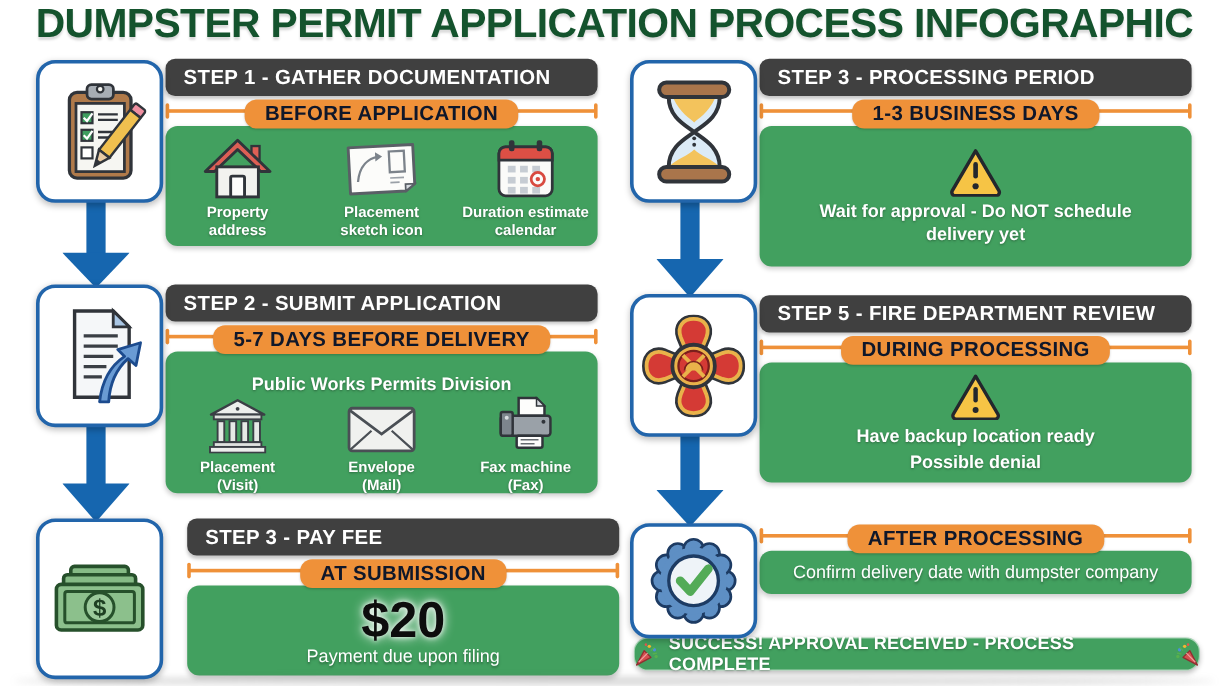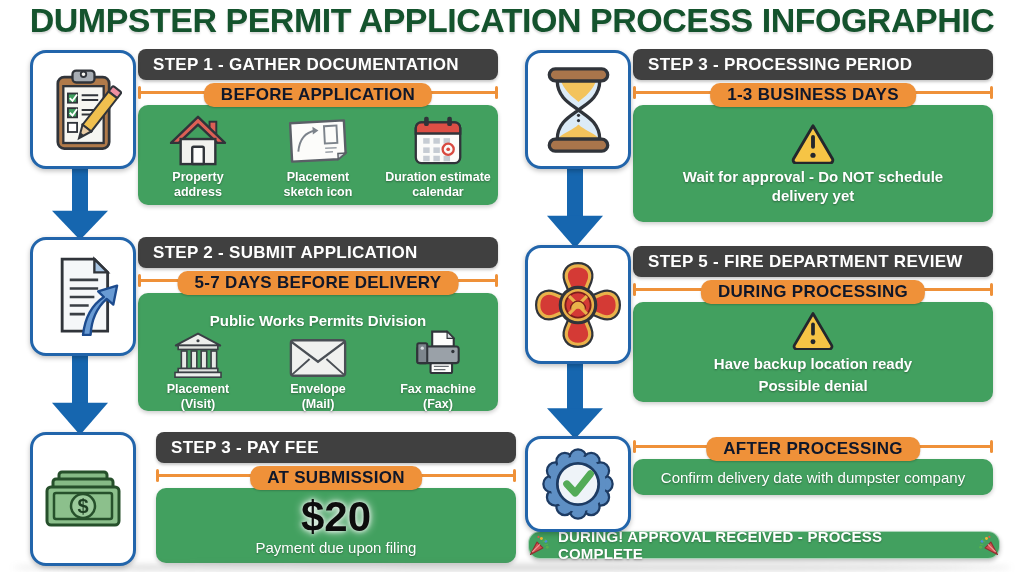--- a/index.html
+++ b/index.html
@@ -385,21 +385,21 @@
   <div class="banner">
     <svg width="22" height="22" viewBox="0 0 30 30">
       <polygon points="2,28 11,11 19,19" fill="#d5504f" stroke="#8f2f31" stroke-width="1.5" stroke-linejoin="round"></polygon>
       <path d="M4.5 24.5 L15 14" stroke="#f0a0a0" stroke-width="1.5"></path>
       <circle cx="17" cy="6" r="2" fill="#f2b632"></circle>
         <circle cx="23" cy="10" r="2" fill="#4a90d9"></circle>
       <circle cx="25" cy="18" r="2" fill="#57b04e"></circle>
         <circle cx="13" cy="4" r="1.5" fill="#e2574f"></circle>
       <path d="M19 11 L23 7 M21 15 L26 14" stroke="#57b04e" stroke-width="1.5"></path>
     </svg>
-    <span>DURING! APPROVAL RECEIVED - PROCESS COMPLETE</span>
+    <span>SUCCESS! APPROVAL RECEIVED - PROCESS COMPLETE</span>
     <svg width="22" height="22" viewBox="0 0 30 30" style="transform:scaleX(-1)">
       <polygon points="2,28 11,11 19,19" fill="#d5504f" stroke="#8f2f31" stroke-width="1.5" stroke-linejoin="round"></polygon>
       <path d="M4.5 24.5 L15 14" stroke="#f0a0a0" stroke-width="1.5"></path>
       <circle cx="17" cy="6" r="2" fill="#f2b632"></circle>
         <circle cx="23" cy="10" r="2" fill="#4a90d9"></circle>
       <circle cx="25" cy="18" r="2" fill="#57b04e"></circle>
         <circle cx="13" cy="4" r="1.5" fill="#e2574f"></circle>
       <path d="M19 11 L23 7 M21 15 L26 14" stroke="#57b04e" stroke-width="1.5"></path>
     </svg>
   </div>

